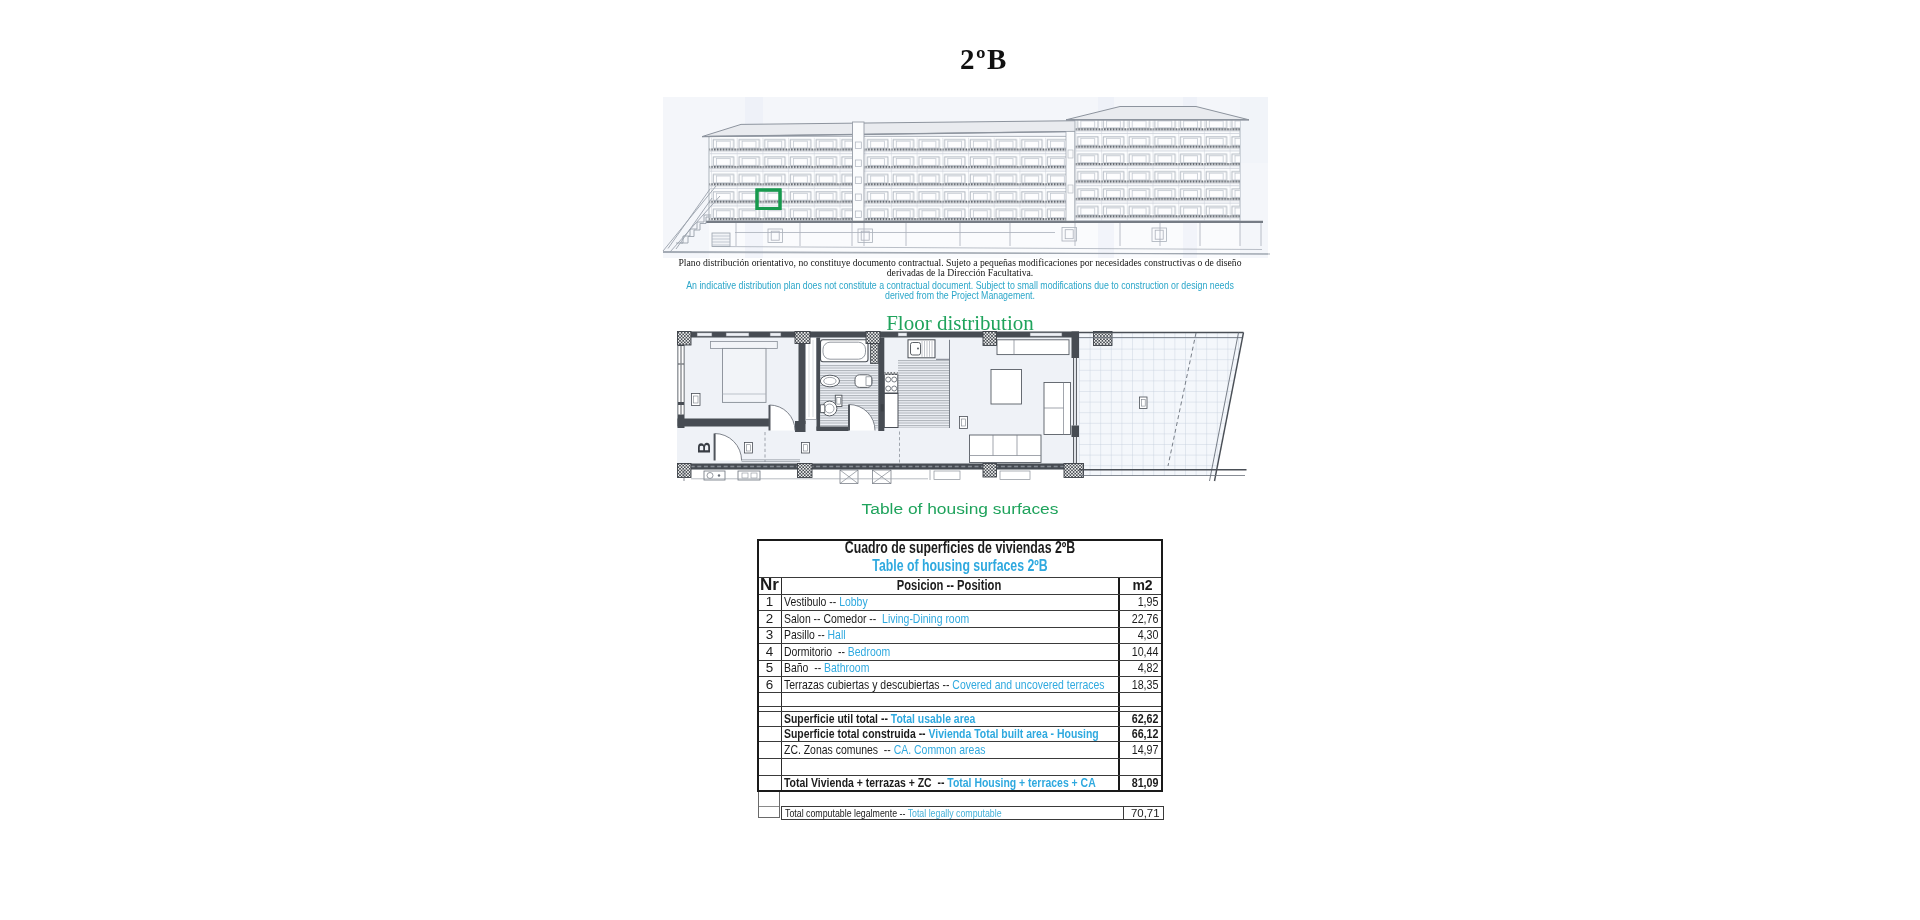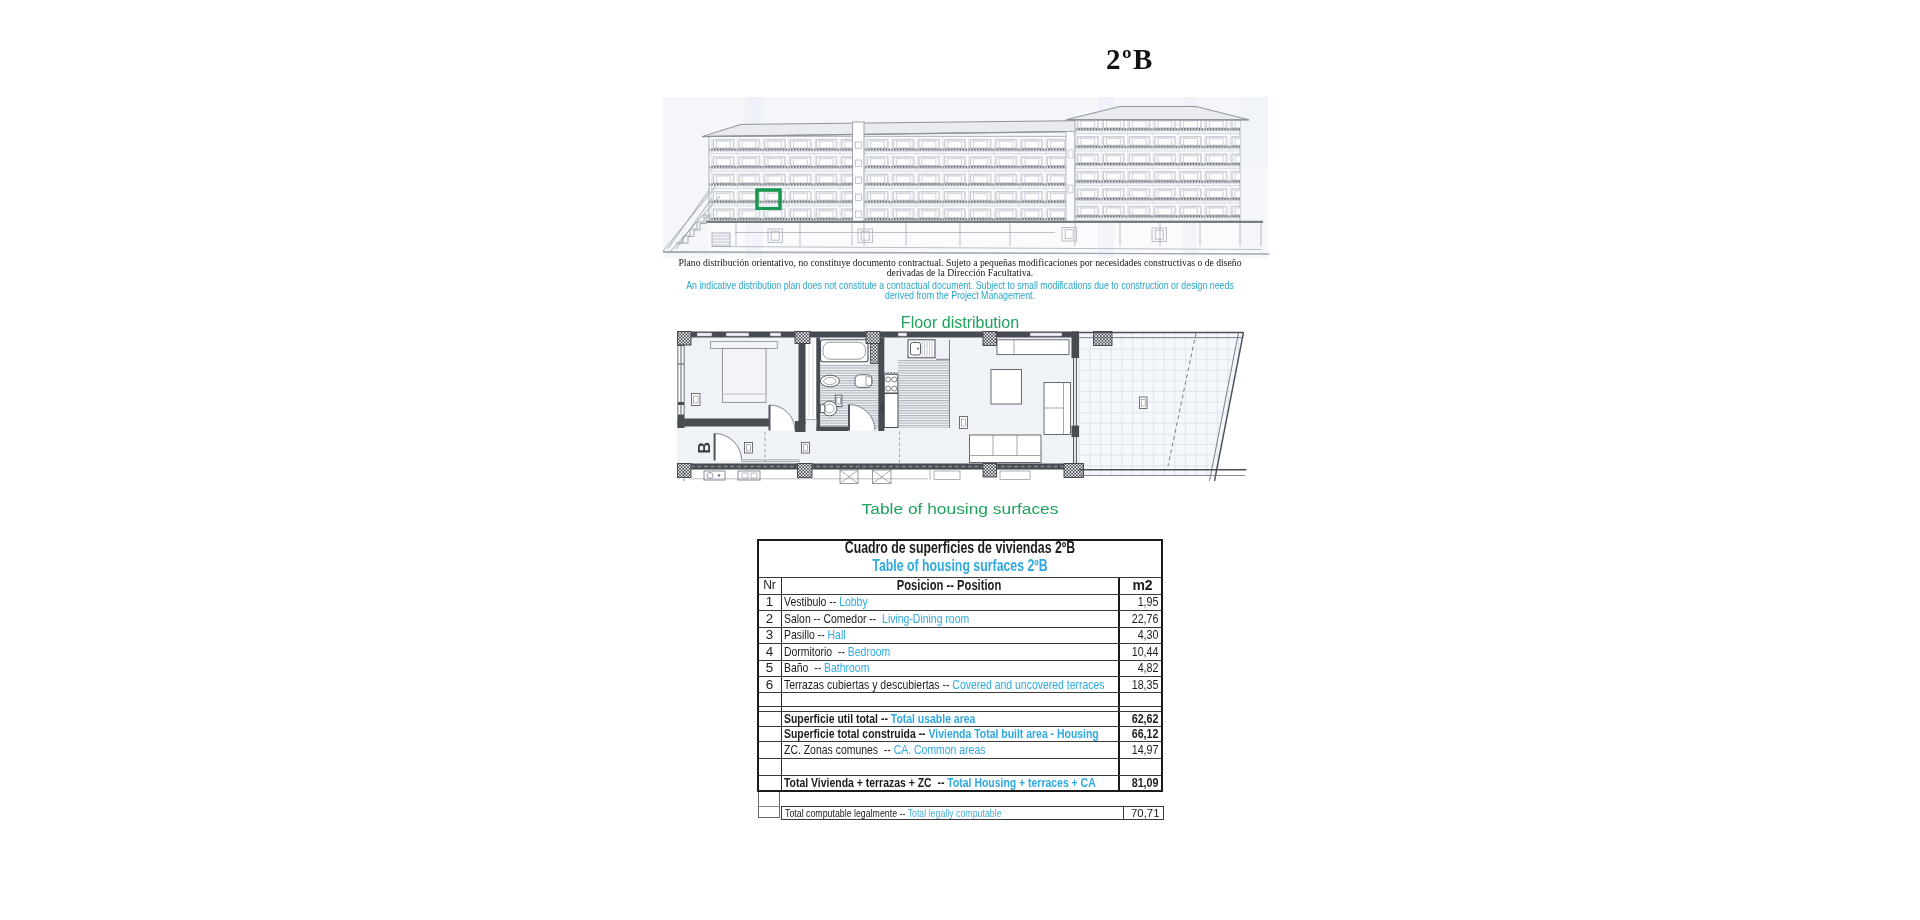--- a/index.html
+++ b/index.html
@@ -11,21 +11,21 @@
   .green{color:#1fa35c;}
   #tablewrap .hl{left:0;width:100%;height:1.1px;background:#3a3a3a;}
   #tablewrap .rn{left:0;width:21px;text-align:center;}
   #tablewrap .rl{left:25px;white-space:nowrap;transform:scaleX(.78);transform-origin:0 0;}
   #tablewrap .rv{left:361px;width:38.5px;text-align:right;transform:scaleX(.8);transform-origin:100% 0;}
   #tablewrap .b{font-weight:bold;}
 </style>
 </head>
 <body>
 
-<div class="abs" style="left:960px;top:45px;width:340px;text-align:center;font-family:'Liberation Serif',serif;font-weight:bold;font-size:29px;line-height:29px;letter-spacing:1.5px;color:#111;">2ºB</div>
+<div class="abs" style="left:960px;top:45px;width:340px;font-family:'Liberation Serif',serif;font-weight:bold;font-size:29px;line-height:29px;letter-spacing:1.5px;color:#111;">2ºB</div>
 
 <div class="abs" style="left:660px;top:95px;">
 <svg width="612" height="165" viewBox="660 95 612 165" xmlns="http://www.w3.org/2000/svg">
 <g id="elevation">
 
 <rect x="675.5" y="100.5" width="589" height="150" fill="none" stroke="#d7dce4" stroke-width="1"></rect>
 
 <rect x="663" y="97" width="605" height="161" fill="#fafbfd"></rect>
 <rect x="663" y="97" width="605" height="66" fill="#eef2f8" opacity="0.55"></rect>
 <rect x="663" y="163" width="46" height="95" fill="#eef2f8" opacity="0.5"></rect>
@@ -140,21 +140,21 @@
 
 </svg>
 </div>
 
 <div class="abs ctr" style="left:560px;top:258px;width:800px;font-family:'Liberation Serif',serif;font-size:11.4px;line-height:9.7px;color:#141414;transform:scaleX(.85);transform-origin:50% 0;">
 Plano distribución orientativo, no constituye documento contractual. Sujeto a pequeñas modificaciones por necesidades constructivas o de diseño<br>derivadas de la Dirección Facultativa.</div>
 
 <div class="abs ctr" style="left:560px;top:281px;width:800px;font-size:11.3px;line-height:9.6px;color:#2ba6c9;transform:scaleX(.78);transform-origin:50% 0;">
 An indicative distribution plan does not constitute a contractual document. Subject to small modifications due to construction or design needs<br>derived from the Project Management.</div>
 
-<div class="abs ctr green" style="left:760px;top:314.5px;width:400px;font-size:16px;line-height:16px;">Floor distribution</div>
+<div class="abs ctr green" style="left:760px;top:314.5px;width:400px;font-size:21px;line-height:16px;font-family:Liberation Serif, serif;">Floor distribution</div>
 
 <div class="abs" style="left:660px;top:325px;">
 <svg width="600" height="190" viewBox="660 325 600 190" xmlns="http://www.w3.org/2000/svg">
 <g id="plan">
 <defs>
 <pattern id="hatch" width="3.2" height="3.2" patternUnits="userSpaceOnUse">
   <rect width="3.2" height="3.2" fill="#f0f0f0"></rect>
   <path d="M0,3.2 L3.2,0 M-0.8,0.8 L0.8,-0.8 M2.4,4 L4,2.4" stroke="#3c4147" stroke-width="0.75"></path>
   <path d="M0,0 L3.2,3.2 M-0.8,2.4 L0.8,4 M2.4,-0.8 L4,0.8" stroke="#3c4147" stroke-width="0.75"></path>
 </pattern>
@@ -392,21 +392,21 @@
 
   <div class="abs" style="left:21.5px;top:36.4px;bottom:0;width:1.4px;background:#2a2a2a;"></div>
 
   <div class="abs" style="left:358.5px;top:36.4px;bottom:0;width:2.2px;background:#1a1a1a;"></div>
 
   <div class="abs" style="left:0;top:0.4px;width:100%;text-align:center;font-weight:bold;font-size:15.8px;transform:scaleX(.78);transform-origin:50% 0;">Cuadro de superficies de viviendas 2ºB</div>
 
   <div class="abs cyan" style="left:0;top:18.4px;width:100%;text-align:center;font-weight:bold;font-size:15.8px;transform:scaleX(.78);transform-origin:50% 0;">Table of housing surfaces 2ºB</div>
   <div class="abs hl" style="top:35.9px;"></div>
 
-  <div class="abs" style="left:0;top:37.4px;width:21px;text-align:center;font-weight:normal;font-size:12px;">Nr</div>
+  <div class="abs" style="left:0;top:37.4px;width:21px;text-align:center;font-weight:bold;font-size:17px;">Nr</div>
   <div class="abs" style="left:22px;top:37.4px;width:336px;text-align:center;font-weight:bold;font-size:14px;transform:scaleX(.8);transform-origin:50% 0;">Posicion -- Position</div>
   <div class="abs" style="left:361px;top:37.4px;width:45px;text-align:center;font-weight:bold;font-size:14px;">m2</div>
   <div class="abs hl" style="top:52.6px;height:1.6px;"></div>
 
   <div class="abs rn" style="top:54.4px;">1</div>
   <div class="abs rl" style="top:54.4px;">Vestibulo -- <span class="cyan">Lobby</span></div>
   <div class="abs rv" style="top:54.4px;">1,95</div>
   <div class="abs hl" style="top:69.3px;"></div>
 
   <div class="abs rn" style="top:70.9px;">2</div>

